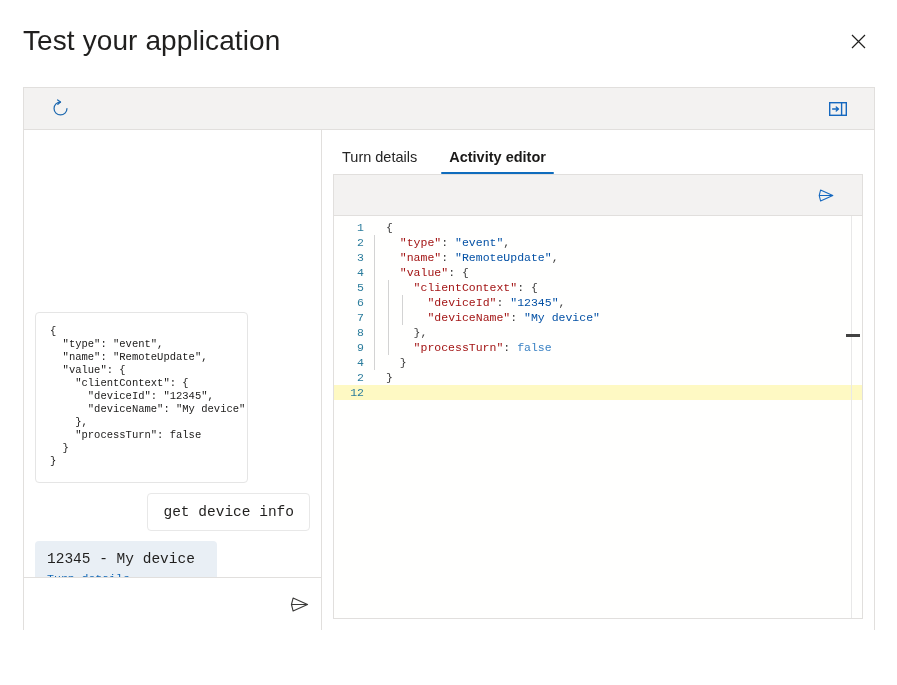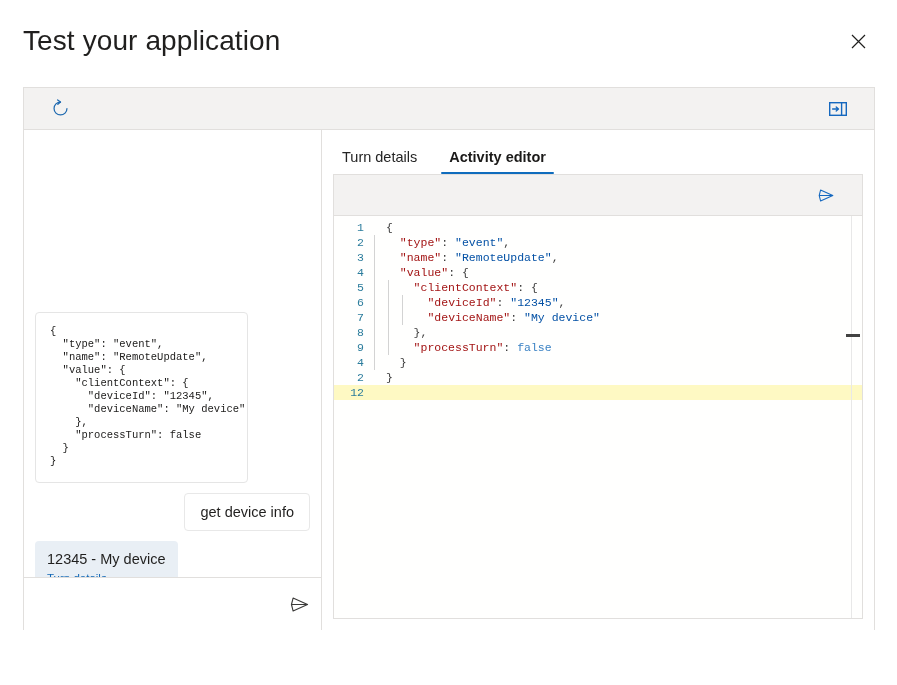--- a/index.html
+++ b/index.html
@@ -96,20 +96,21 @@
     box-sizing: border-box;
   }
   .msg-row { display: flex; margin-bottom: 10px; }
   .msg-row.left  { justify-content: flex-start; }
   .msg-row.right { justify-content: flex-end; }
 
   .bubble {
     border-radius: 4px;
     box-sizing: border-box;
     max-width: 244px;
+    font-family: Liberation Mono, monospace;
   }
   .bubble-json {
     background: #ffffff;
     border: 1px solid #e5e5e5;
     border-radius: 4px;
     padding: 12px 12px 14px 14px;
     font-family: "Liberation Mono", "DejaVu Sans Mono", monospace;
     font-size: 10.5px;
     line-height: 13px;
     color: #1b1a19;
@@ -121,21 +122,21 @@
     background: #ffffff;
     border: 1px solid #e8e8e8;
     border-radius: 4px;
     padding: 10px 15px;
     font-size: 14.5px;
     color: #201f1e;
   }
   .bubble-bot {
     background: #e9eff5;
     border-radius: 4px;
-    padding: 9px 13px 9px 12px;
+    padding: 9px 22px 9px 12px;
     font-size: 14.5px;
     color: #201f1e;
     min-width: 139px;
   }
   .bubble-bot .bot-text { display: block; line-height: 19px; }
   .bubble-bot .bot-link {
     display: block;
     margin-top: 3px;
     font-size: 11.5px;
     color: #1267b4;

